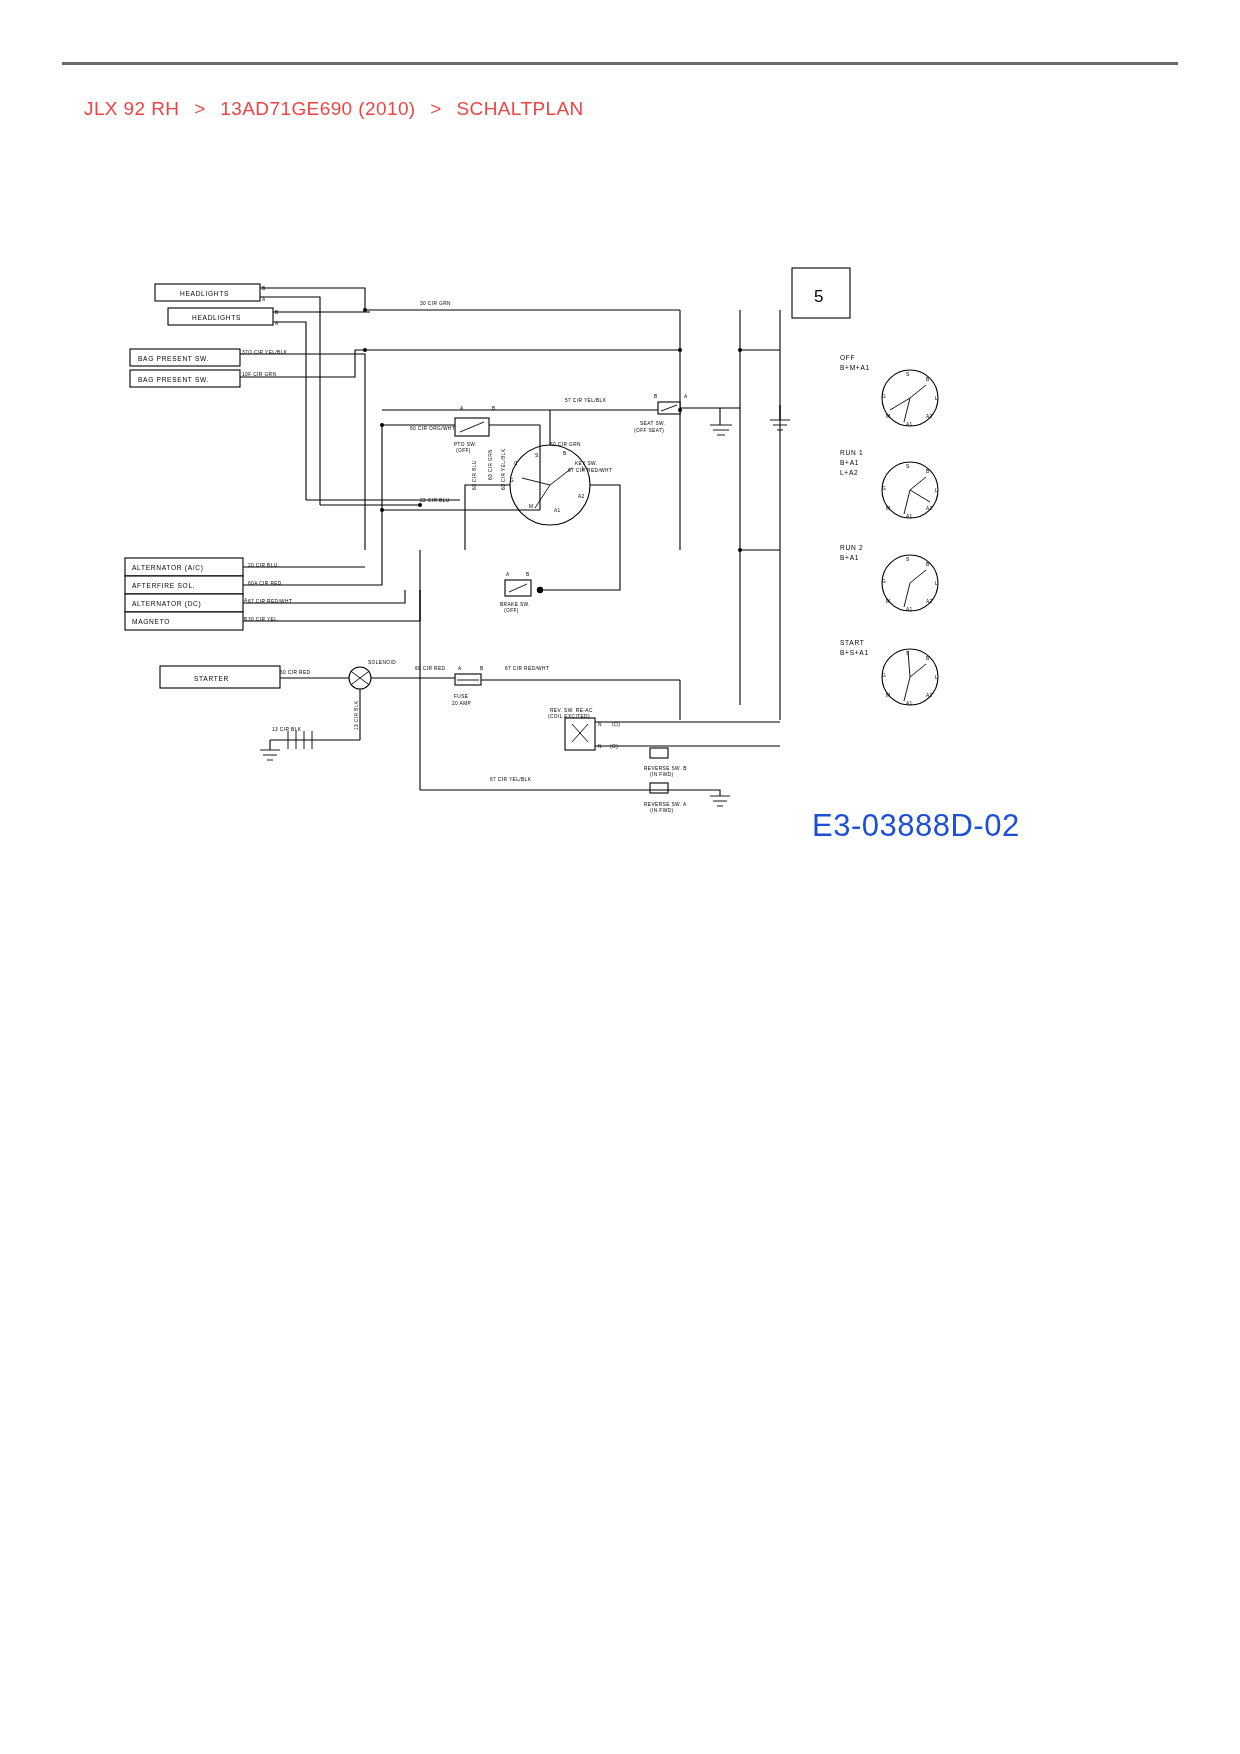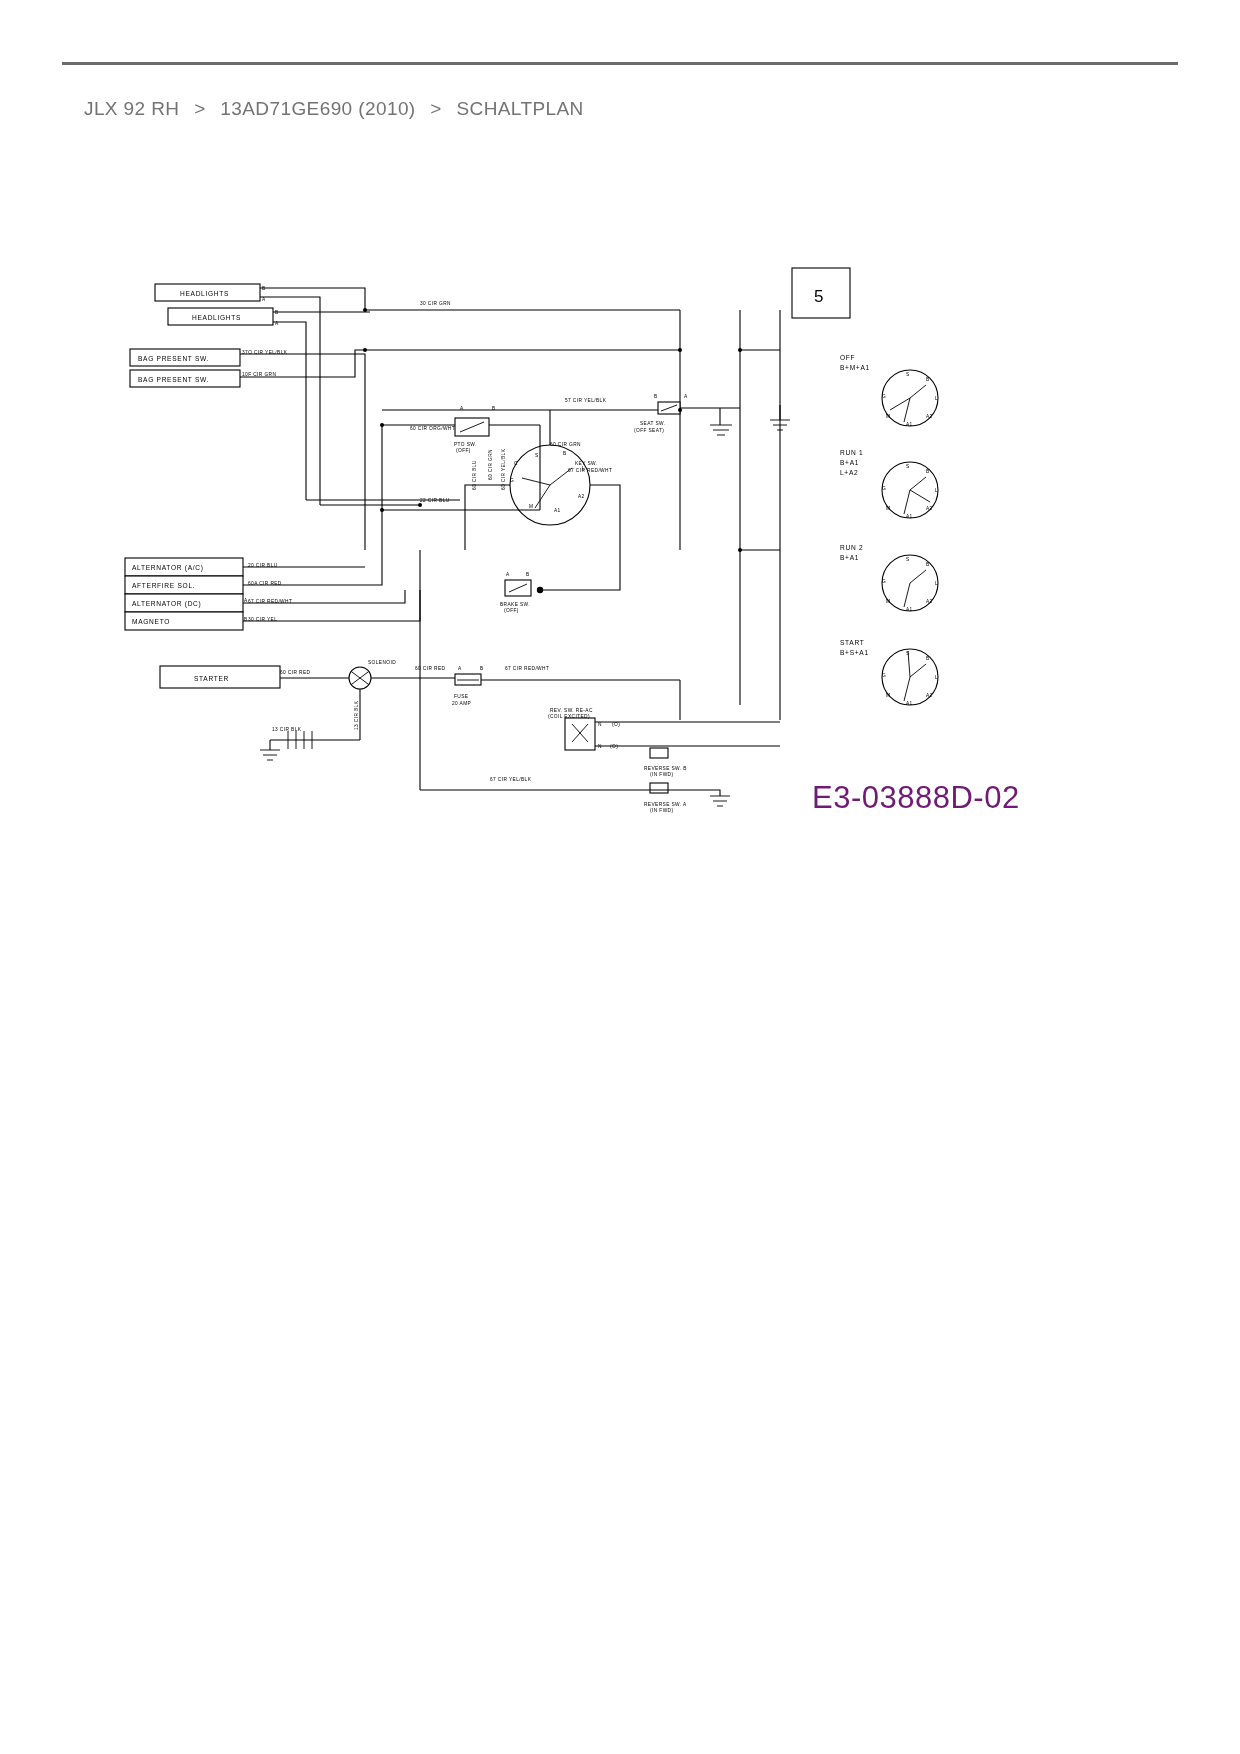--- a/index.html
+++ b/index.html
@@ -6,34 +6,34 @@
   body{
     width:1240px;height:1754px;background:#ffffff;
     font-family:"Liberation Sans", sans-serif;
     position:relative;overflow:hidden;
   }
   .top-rule{
     position:absolute;left:62px;top:62px;width:1116px;height:3px;background:#6b6b6b;
   }
   .breadcrumb{
     position:absolute;left:84px;top:98px;
-    font-size:19px;color:#737373;letter-spacing:0.4px;white-space:nowrap;
+    font-size:19px;color:#ef4444;letter-spacing:0.4px;white-space:nowrap;
   }
   .breadcrumb span{display:inline-block;}
   .sep{margin:0 9px;}
 
   
   #diagram{
     position:absolute;left:120px;top:250px;width:900px;height:620px;
   }
   #diagram svg{display:block;}
 
   .partnum{
-    position:absolute;left:812px;top:780px;
-    font-size:31px;color:#701a75;letter-spacing:0.5px;
+    position:absolute;left:812px;top:808px;
+    font-size:31px;color:#1d4ed8;letter-spacing:0.5px;
     font-family:"Liberation Sans", sans-serif;
   }
 </style>
 </head>
 <body>
 
 <div class="top-rule"></div>
 
 <div class="breadcrumb">
   <span>JLX 92 RH</span>

